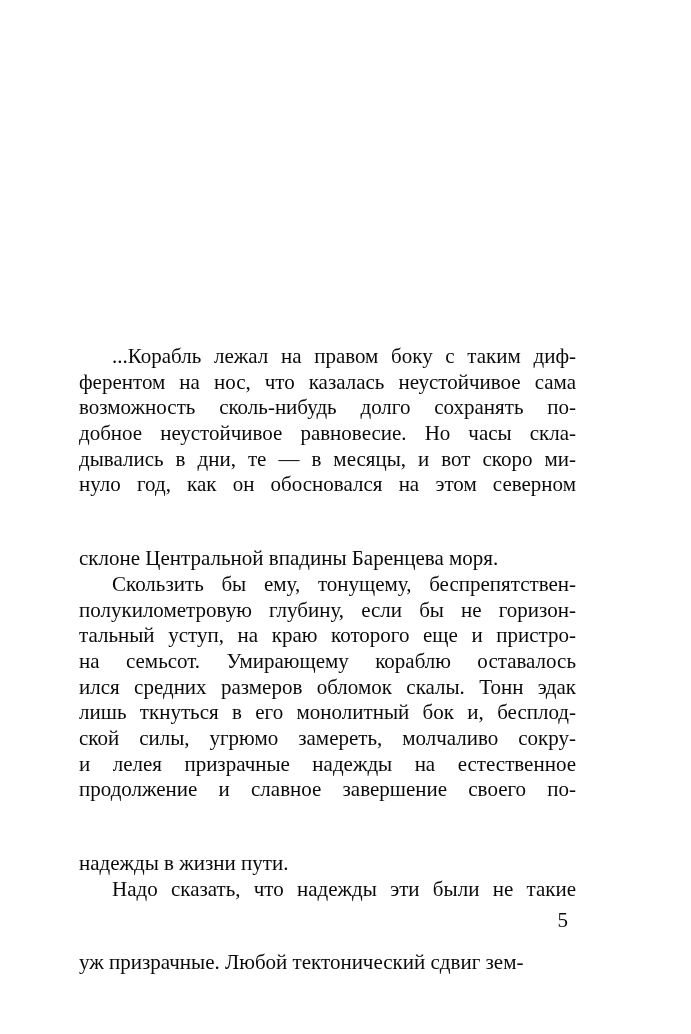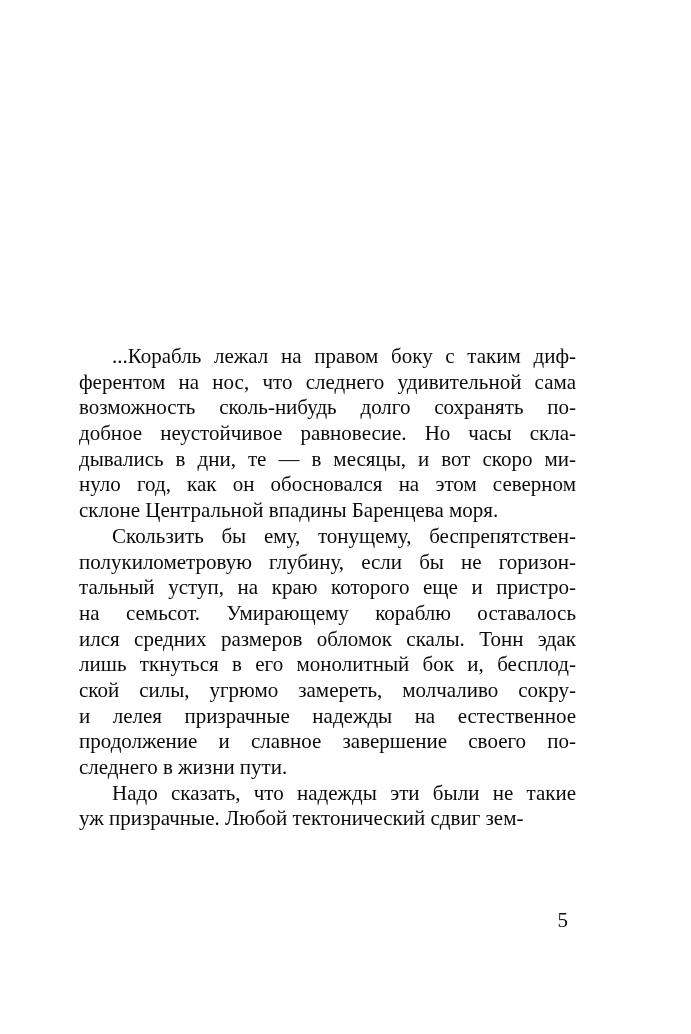--- a/index.html
+++ b/index.html
@@ -28,56 +28,56 @@
   }
   .paragraph{margin:0;padding:0;}
   .line{
     height:25.7px;
     overflow:hidden;
     text-align:justify;
     text-align-last:justify;
     white-space:normal;
   }
   .line.first{text-indent:33px;}
-  .line.last{text-align-last:left;}
+  .line.last{text-align-last:left;margin-top:48px;}
   .page-number{
     position:absolute;
     left:490px;top:908px;
     width:78px;
     text-align:right;
     color:var(--ink);
     font-size:21px;
     line-height:25.7px;
   }
 </style>
 </head>
 <body>
 
 <div class="book-page">
   <div class="text-block">
       <div class="paragraph">
         <div class="line first">...Корабль лежал на правом боку с таким диф-</div>
-        <div class="line">ферентом на нос, что следнего удивительной сама</div>
+        <div class="line">ферентом на нос, что казалась неустойчивое сама</div>
         <div class="line">возможность сколь-нибудь долго сохранять по-</div>
         <div class="line">добное неустойчивое равновесие. Но часы скла-</div>
         <div class="line">дывались в дни, те — в месяцы, и вот скоро ми-</div>
         <div class="line">нуло год, как он обосновался на этом северном</div>
         <div class="line last">склоне Центральной впадины Баренцева моря.</div>
       </div>
       <div class="paragraph">
         <div class="line first">Скользить бы ему, тонущему, беспрепятствен-</div>
         <div class="line">полукилометровую глубину, если бы не горизон-</div>
         <div class="line">тальный уступ, на краю которого еще и пристро-</div>
         <div class="line">на семьсот. Умирающему кораблю оставалось</div>
         <div class="line">ился средних размеров обломок скалы. Тонн эдак</div>
         <div class="line">лишь ткнуться в его монолитный бок и, бесплод-</div>
         <div class="line">ской силы, угрюмо замереть, молчаливо сокру-</div>
         <div class="line">и лелея призрачные надежды на естественное</div>
         <div class="line">продолжение и славное завершение своего по-</div>
-        <div class="line last">следнего в жизни пути.</div>
+        <div class="line last">надежды в жизни пути.</div>
       </div>
       <div class="paragraph">
         <div class="line first">Надо сказать, что надежды эти были не такие</div>
         <div class="line last">уж призрачные. Любой тектонический сдвиг зем-</div>
       </div>
     </div>
   <div class="page-number">5</div>
 </div>
 
 </body></html>

